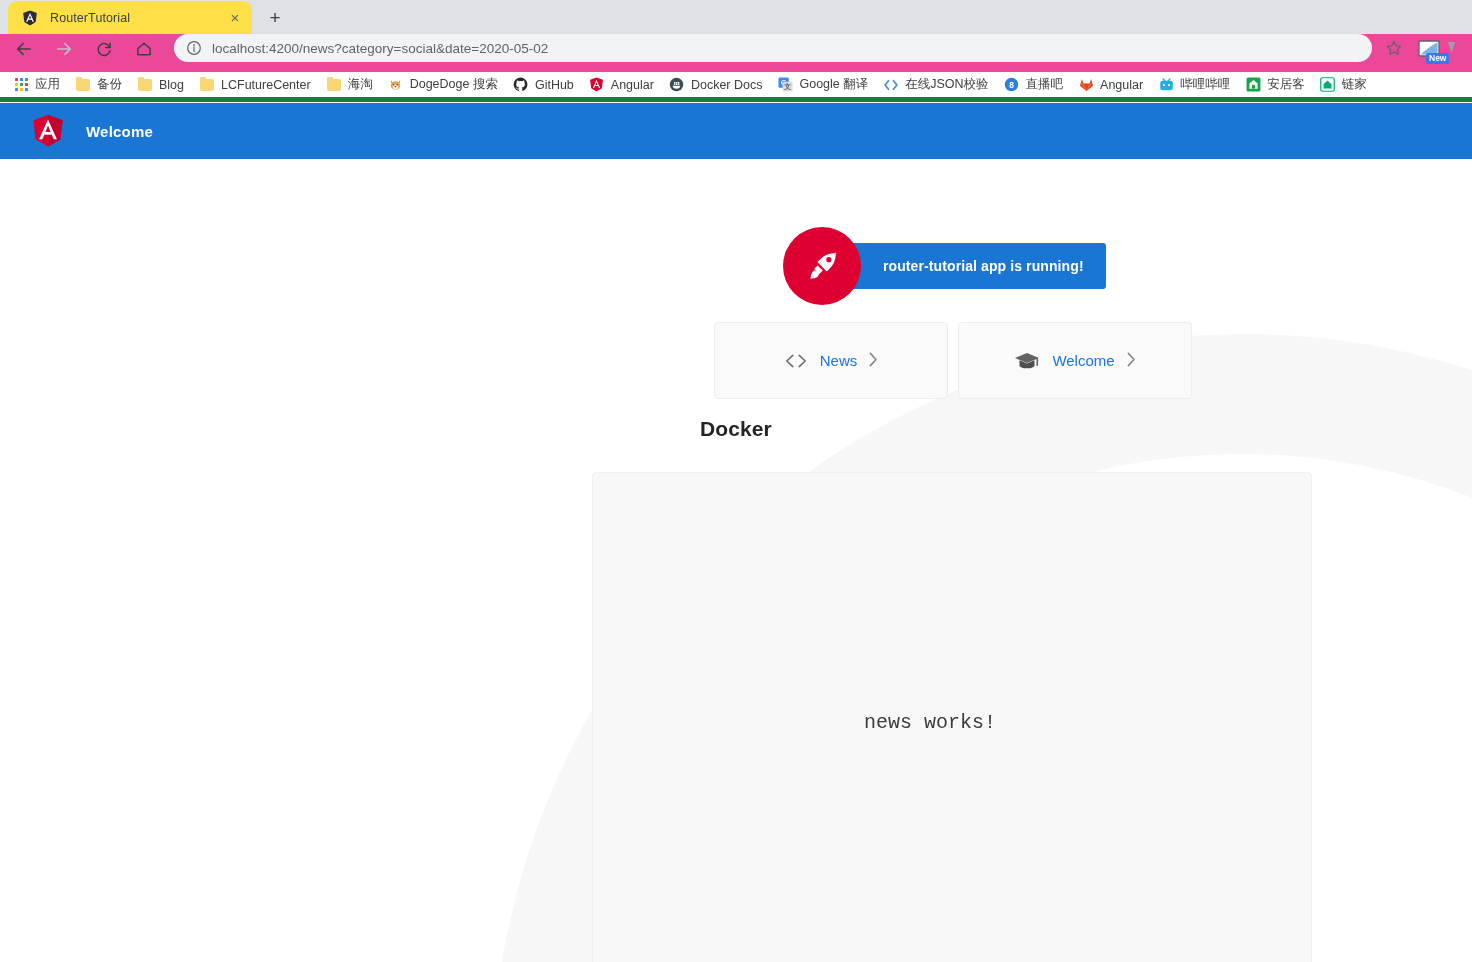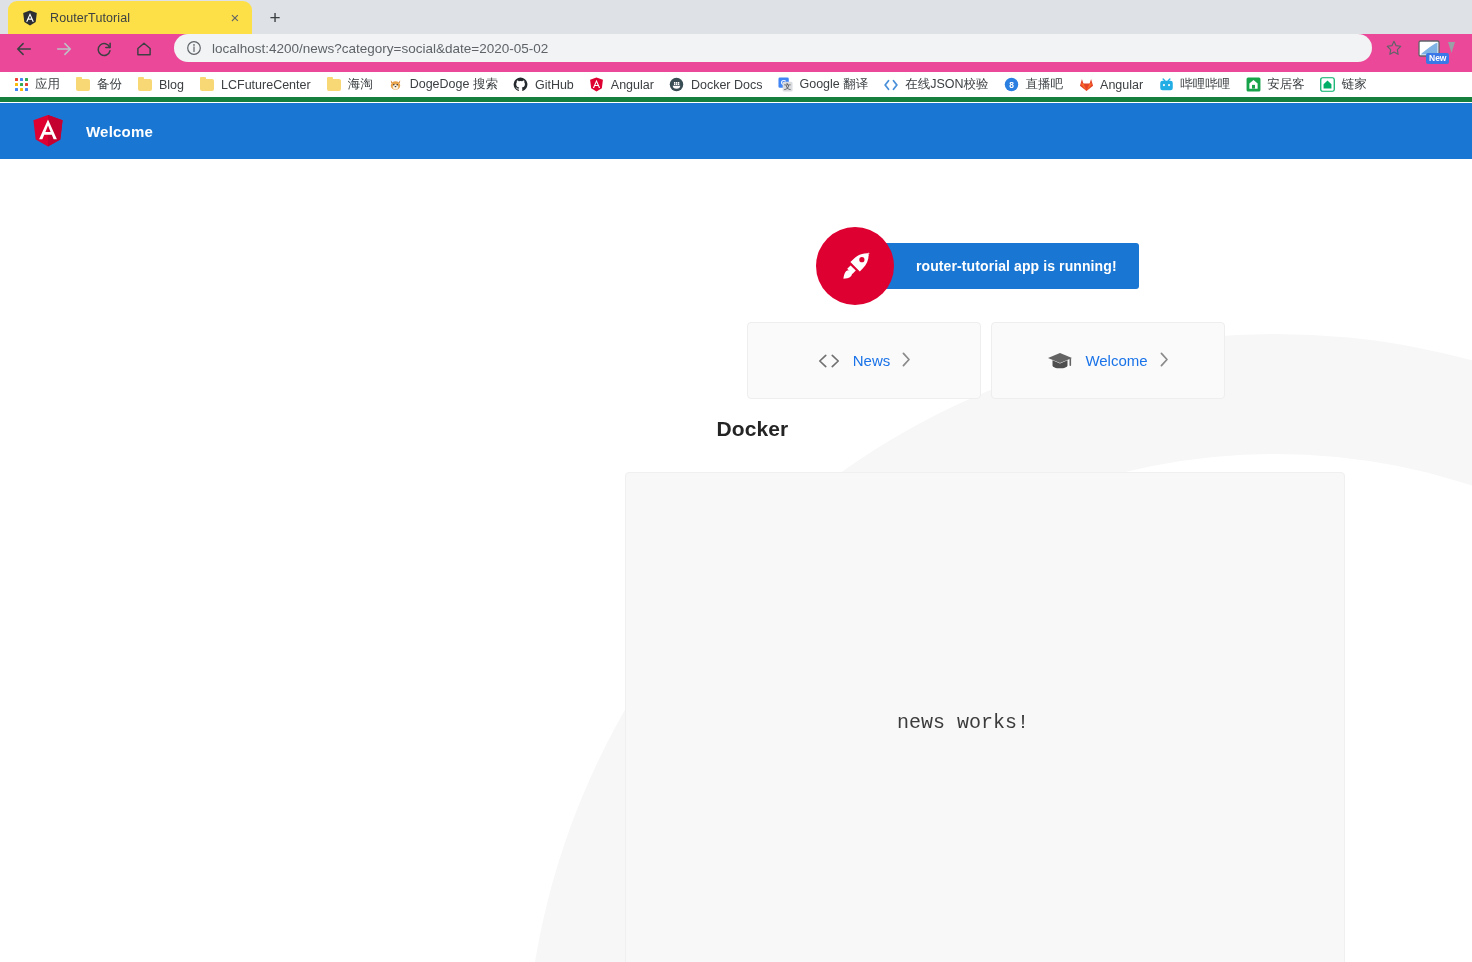--- a/index.html
+++ b/index.html
@@ -132,21 +132,21 @@
     height: 56px; background: #1976d2;
     display: flex; align-items: center; padding: 0 32px;
     position: relative; z-index: 5;
   }
   .app-logo { width: 32px; height: 34px; margin-right: 22px; }
   .app-title {
     color: #ffffff; font-size: 15px; font-weight: 700;
     letter-spacing: .2px;
   }
 
-  .page-body { position: relative; height: 799px; margin-left: 33px; }
+  .page-body { position: relative; height: 799px; }
 
   
   .swoosh {
     position: absolute;
     left: 492px; top: 175px;
     width: 1500px; height: 1500px;
     border-radius: 50%;
     background: #f7f7f7;
     z-index: 0;
   }

